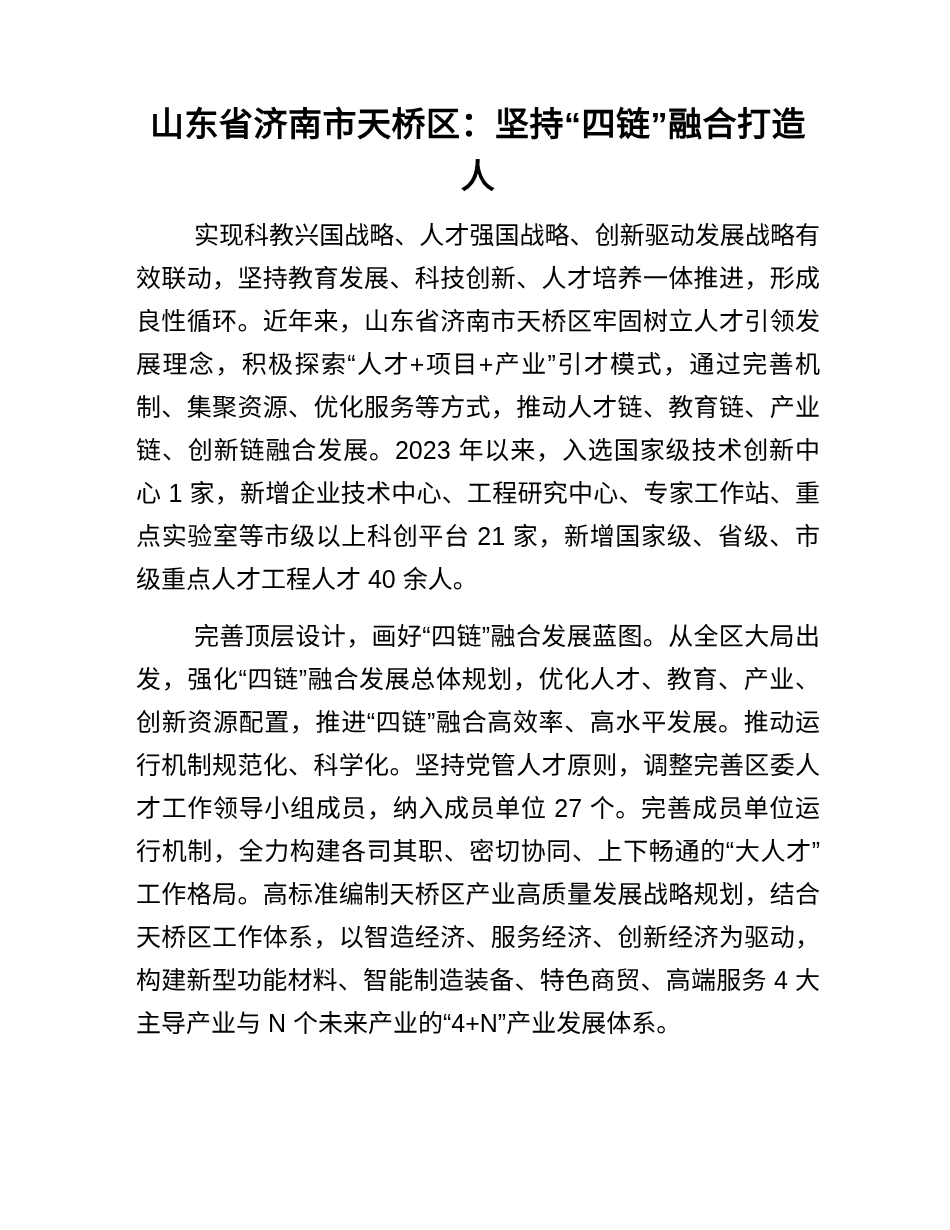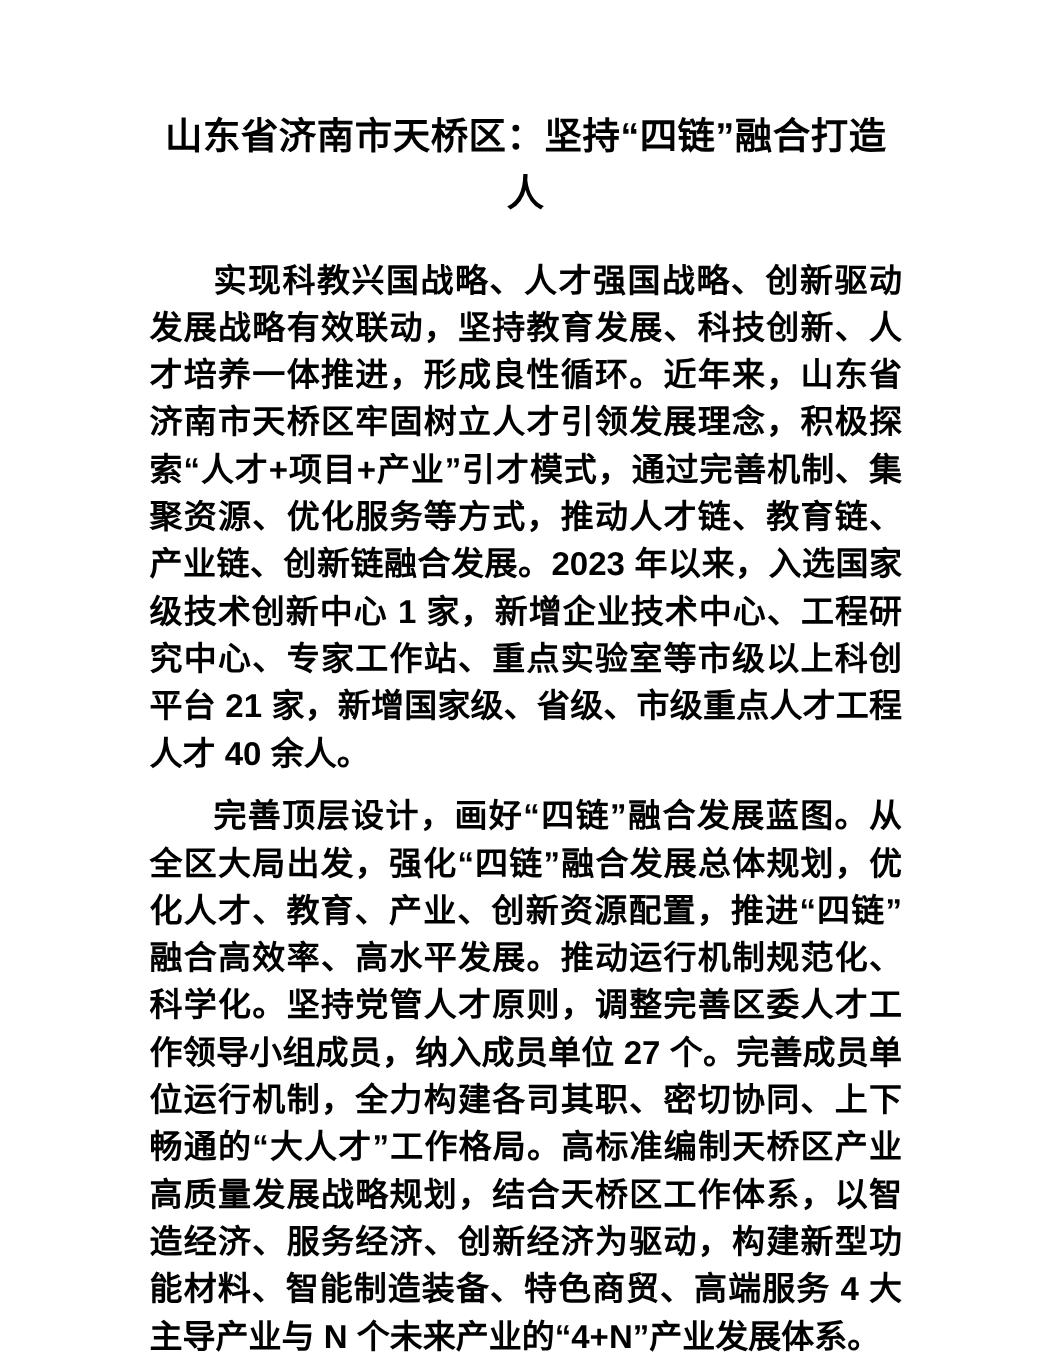--- a/index.html
+++ b/index.html
@@ -12,34 +12,34 @@
     width: 950px;
     height: 1230px;
     box-sizing: border-box;
     background: #ffffff;
     color: #000000;
     padding: 98px 130px 40px 136px;
     font-family: "Liberation Sans", "DejaVu Sans", sans-serif;
     overflow: hidden;
   }
   .doc-title {
-    margin: 0 0 32px 0;
+    margin: 0 0 12px 0;
     font-size: 34px;
     font-weight: 700;
     line-height: 52px;
     text-align: center;
     letter-spacing: 0.5px;
   }
   .doc-title .title-line {
     display: block;
   }
   .para {
     margin: 0 0 14px 0;
-    font-size: 30px;
-    font-weight: 700;
+    font-size: 25px;
+    font-weight: 400;
     line-height: 43px;
     text-align: justify;
     text-justify: inter-ideograph;
     text-indent: 58px;
     word-break: break-all;
   }
 </style>
 </head>
 <body>
 

